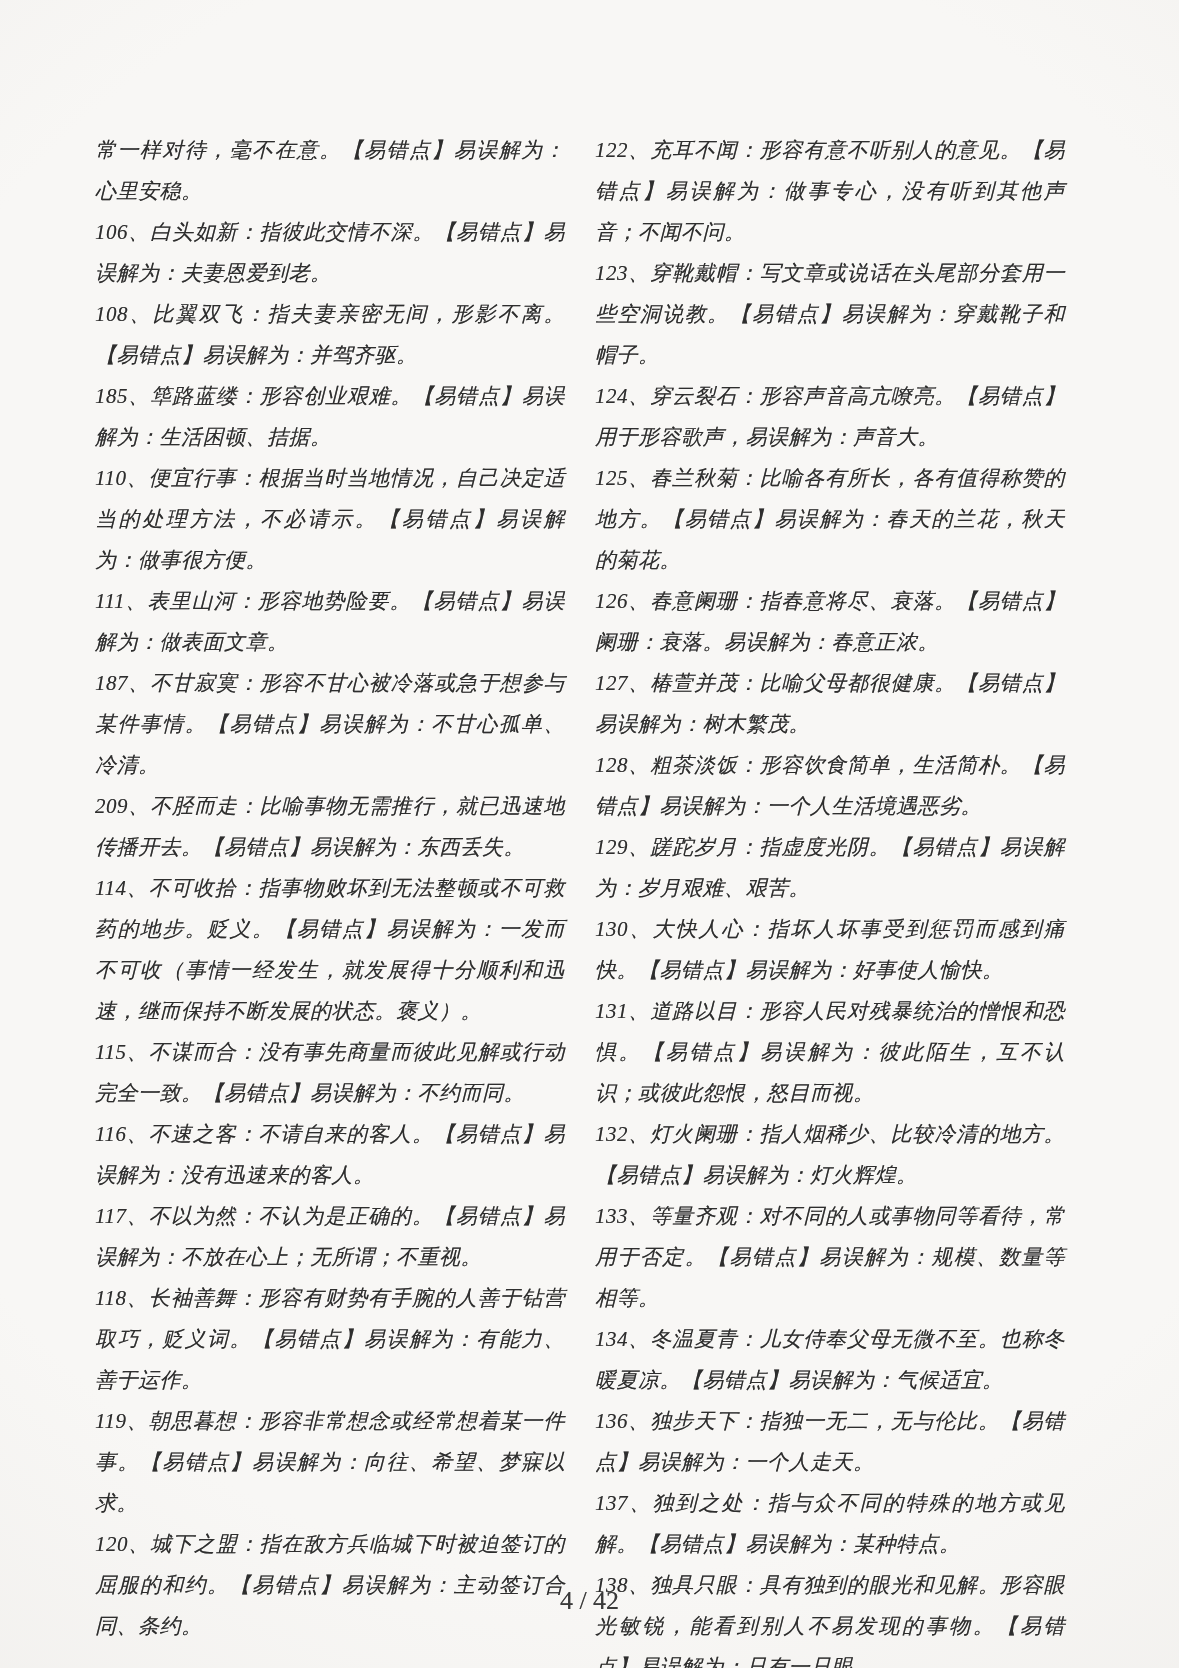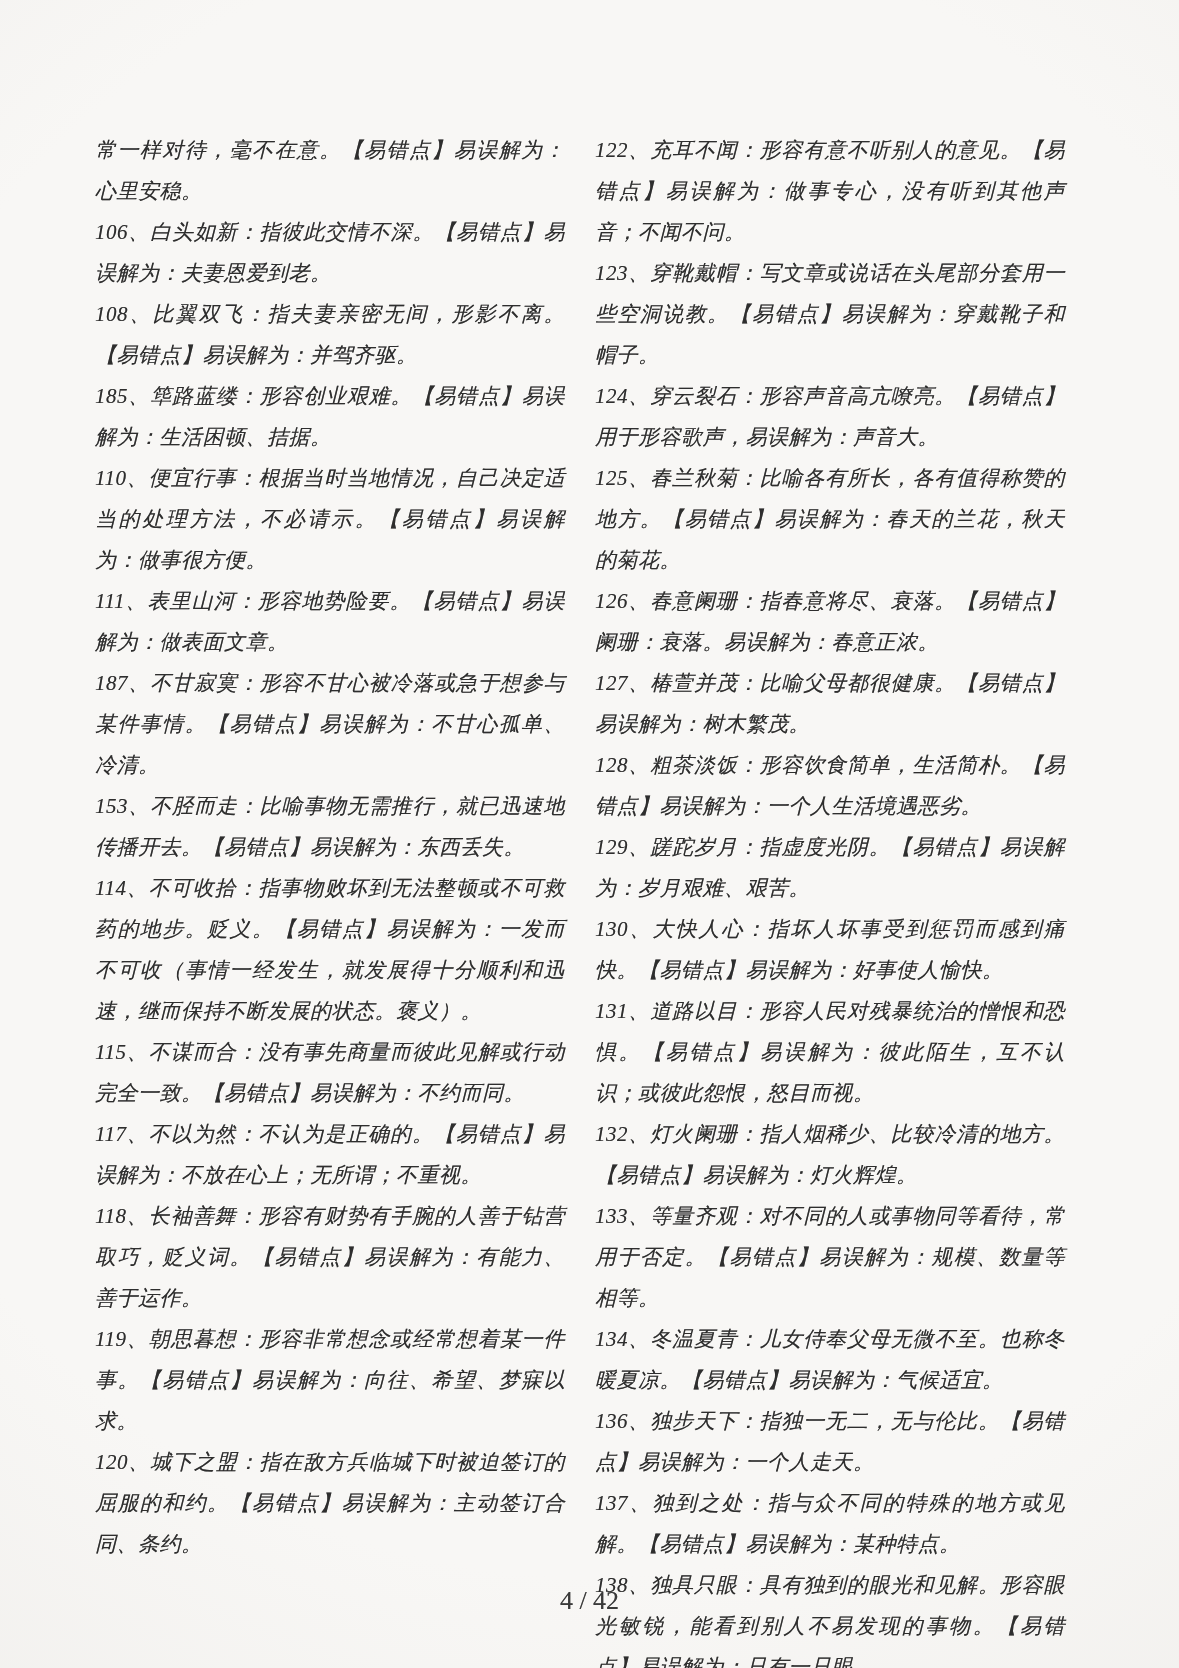--- a/index.html
+++ b/index.html
@@ -62,23 +62,24 @@
   <div class="columns">
 
     <div class="col">
       <p class="entry">常一样对待，毫不在意。【易错点】易误解为：心里安稳。</p>
       <p class="entry">106、白头如新：指彼此交情不深。【易错点】易误解为：夫妻恩爱到老。</p>
       <p class="entry">108、比翼双飞：指夫妻亲密无间，形影不离。【易错点】易误解为：并驾齐驱。</p>
       <p class="entry">185、筚路蓝缕：形容创业艰难。【易错点】易误解为：生活困顿、拮据。</p>
       <p class="entry">110、便宜行事：根据当时当地情况，自己决定适当的处理方法，不必请示。【易错点】易误解为：做事很方便。</p>
       <p class="entry">111、表里山河：形容地势险要。【易错点】易误解为：做表面文章。</p>
       <p class="entry">187、不甘寂寞：形容不甘心被冷落或急于想参与某件事情。【易错点】易误解为：不甘心孤单、冷清。</p>
-      <p class="entry">153、不胫而走：比喻事物无需推行，就已迅速地传播开去。【易错点】易误解为：东西丢失。</p>
+      <p class="entry">209、不胫而走：比喻事物无需推行，就已迅速地传播开去。【易错点】易误解为：东西丢失。</p>
       <p class="entry">114、不可收拾：指事物败坏到无法整顿或不可救药的地步。贬义。【易错点】易误解为：一发而不可收（事情一经发生，就发展得十分顺利和迅速，继而保持不断发展的状态。褒义）。</p>
       <p class="entry">115、不谋而合：没有事先商量而彼此见解或行动完全一致。【易错点】易误解为：不约而同。</p>
+      <p class="entry">116、不速之客：不请自来的客人。【易错点】易误解为：没有迅速来的客人。</p>
       <p class="entry">117、不以为然：不认为是正确的。【易错点】易误解为：不放在心上；无所谓；不重视。</p>
       <p class="entry">118、长袖善舞：形容有财势有手腕的人善于钻营取巧，贬义词。【易错点】易误解为：有能力、善于运作。</p>
       <p class="entry">119、朝思暮想：形容非常想念或经常想着某一件事。【易错点】易误解为：向往、希望、梦寐以求。</p>
       <p class="entry">120、城下之盟：指在敌方兵临城下时被迫签订的屈服的和约。【易错点】易误解为：主动签订合同、条约。</p>
 
     </div>
 
     <div class="col">
       <p class="entry">122、充耳不闻：形容有意不听别人的意见。【易错点】易误解为：做事专心，没有听到其他声音；不闻不问。</p>
       <p class="entry">123、穿靴戴帽：写文章或说话在头尾部分套用一些空洞说教。【易错点】易误解为：穿戴靴子和帽子。</p>

